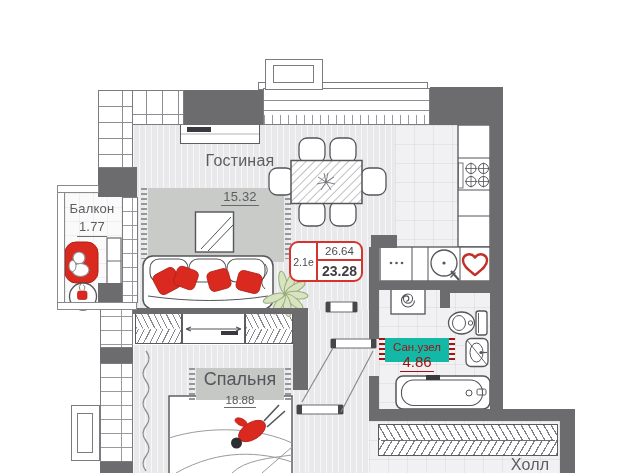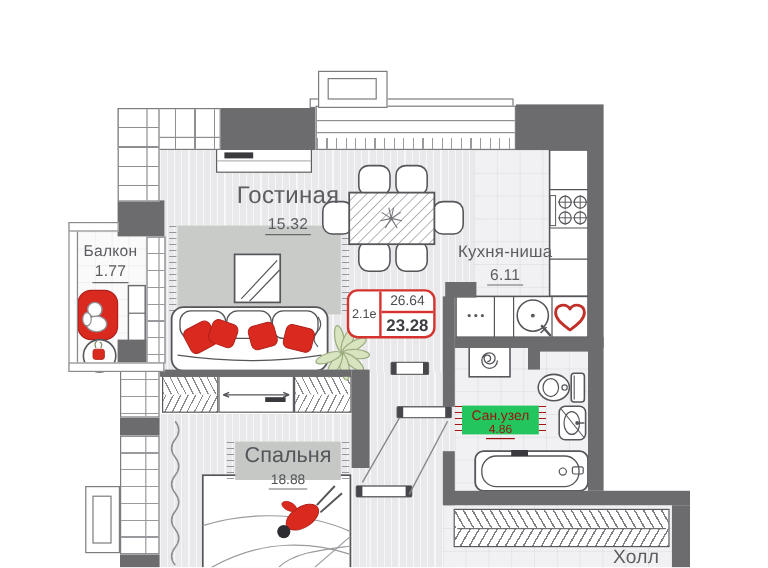--- a/index.html
+++ b/index.html
@@ -35,21 +35,21 @@
   .hw-mid{position:absolute;left:2px;right:2px;top:50%;border-top:1.2px solid #6f6f73;}
   .furn{position:absolute;background:#fff;border:1.3px solid #5f5f63;box-sizing:border-box;}
   .label{position:absolute;text-align:center;line-height:1.18;letter-spacing:.2px;}
   .area{display:inline-block;border-bottom:1.2px solid rgba(93,93,97,.9);padding:0 2px 1px;}
   .badge{position:absolute;left:289px;top:241px;width:74px;height:41px;background:#fff;border:2.5px solid #d5342e;border-radius:9px;display:flex;box-sizing:border-box;}
   .badge-unit{width:25px;display:flex;align-items:center;justify-content:center;font-size:10.5px;color:#4c4c50;border-right:2px solid #d5342e;}
   .badge-col{flex:1;display:flex;flex-direction:column;}
   .badge-top{flex:1;display:flex;align-items:center;justify-content:center;font-size:11.5px;color:#4c4c50;border-bottom:2px solid #d5342e;}
   .badge-bottom{flex:1.15;display:flex;align-items:center;justify-content:center;font-size:14px;font-weight:bold;color:#3f3f43;}
   .strip{position:absolute;left:196px;top:368px;width:88px;height:32px;background:#c6c8c6;text-align:center;color:#55555a;}
-  .bathrug{position:absolute;left:385px;top:338px;width:64px;height:24px;background:#22c55e;text-align:center;color:#9c120e;}
+  .bathrug{position:absolute;left:385px;top:338px;width:64px;height:24px;background:#14b8a6;text-align:center;color:#9c120e;}
   .bathrug .area{border-bottom:1.1px solid #9c120e;}
 </style>
 </head>
 <body>
 
 <div class="plan">
 
   <div class="floor striped" style="left:133px;top:125px;width:357px;height:185px"></div>
   <div class="floor tile" style="left:395px;top:125px;width:95px;height:156px"></div>
   <div class="floor striped" style="left:308px;top:310px;width:71px;height:163px"></div>
@@ -68,21 +68,21 @@
   <div class="hatch" style="left:135px;top:313px;width:47px;height:31px"></div>
   <div class="furn" style="left:182px;top:313px;width:63px;height:31px"></div>
   <div class="hatch" style="left:245px;top:313px;width:48px;height:31px"></div>
   <div class="hatch hatch-big" style="left:378px;top:424px;width:180px;height:32px">
     <div class="hw-mid"></div>
   </div>
   <div class="bathrug">
     <div class="fr fr-red" style="left:-6px"></div>
     <div class="fr fr-red" style="right:-6px"></div>
     <div style="font-size:11.5px;margin-top:3px">Сан.узел</div>
-    <div style="font-size:10px"><span class="area">4.86</span></div>
+    <div style="font-size:15px"><span class="area">4.86</span></div>
   </div>
 
   <svg class="abs" style="left:0;top:0" width="640" height="473" viewBox="0 0 640 473">
     <defs>
       <pattern id="hatchdiag" patternUnits="userSpaceOnUse" width="6" height="6" patternTransform="rotate(45)">
         <rect width="6" height="6" fill="#ffffff"></rect>
         <line x1="0" y1="0" x2="0" y2="6" stroke="#a5a5a8" stroke-width="1.4"></line>
       </pattern>
     </defs>
 
@@ -314,26 +314,22 @@
   <div class="winwall balc" style="left:57px;top:185px;width:42px;height:8px"></div>
   <div class="winwall balc" style="left:57px;top:302px;width:80px;height:8px"></div>
   <div class="winwall" style="left:265px;top:59px;width:58px;height:31px">
     <div class="winwall" style="left:7px;top:5px;width:41px;height:18px"></div>
   </div>
   <div class="winwall" style="left:71px;top:405px;width:29px;height:56px">
     <div class="winwall" style="left:5px;top:7px;width:16px;height:40px"></div>
   </div>
 
   <div class="label" style="left:175px;top:152px;width:130px">
-    <div style="font-size:20px">Гостиная</div>
-    <div style="margin-top:2px"><span class="area" style="font-size:13px">15.32</span></div>
-  </div>
-  <div class="label" style="left:361px;top:201px;width:120px">
-    <div style="font-size:14px">Кухня-ниша</div>
-    <div style="margin-top:2px"><span class="area" style="font-size:13px">6.11</span></div>
+    <div style="font-size:16px">Гостиная</div>
+    <div style="margin-top:16px"><span class="area" style="font-size:13px">15.32</span></div>
   </div>
   <div class="label" style="left:60px;top:201px;width:64px">
     <div style="font-size:13px">Балкон</div>
     <div style="margin-top:1px"><span class="area" style="font-size:13px">1.77</span></div>
   </div>
   <div class="strip">
     <div class="fr" style="left:-7px"></div>
     <div class="fr" style="right:-7px"></div>
     <div style="font-size:18px;margin-top:1px">Спальня</div>
     <div><span class="area" style="font-size:11.5px">18.88</span></div>

